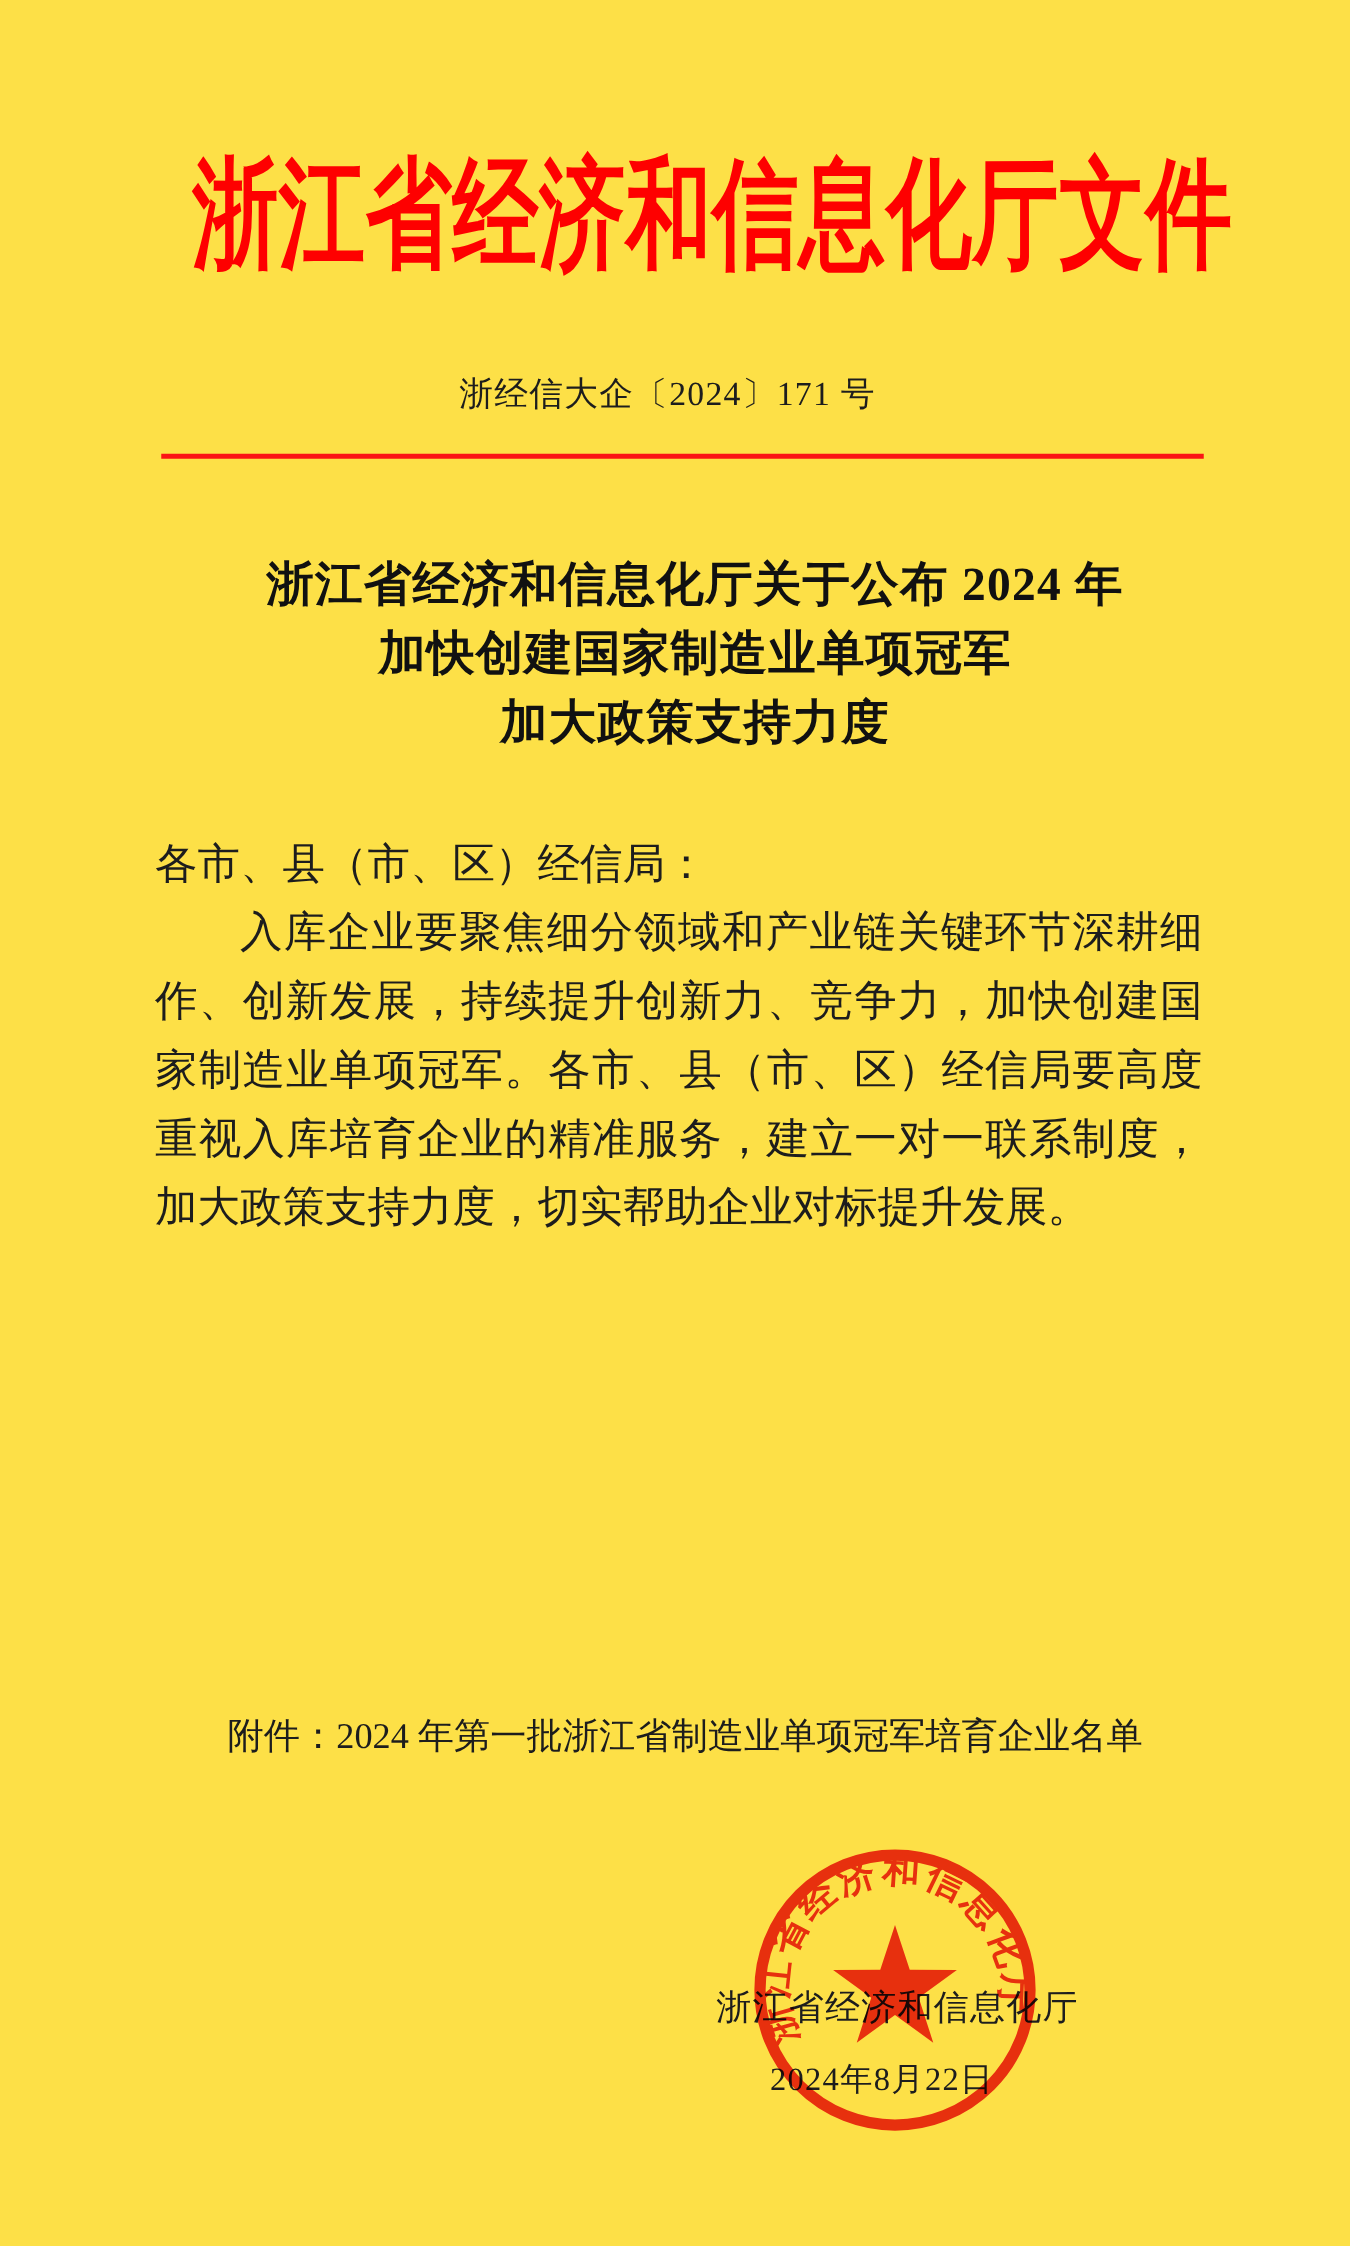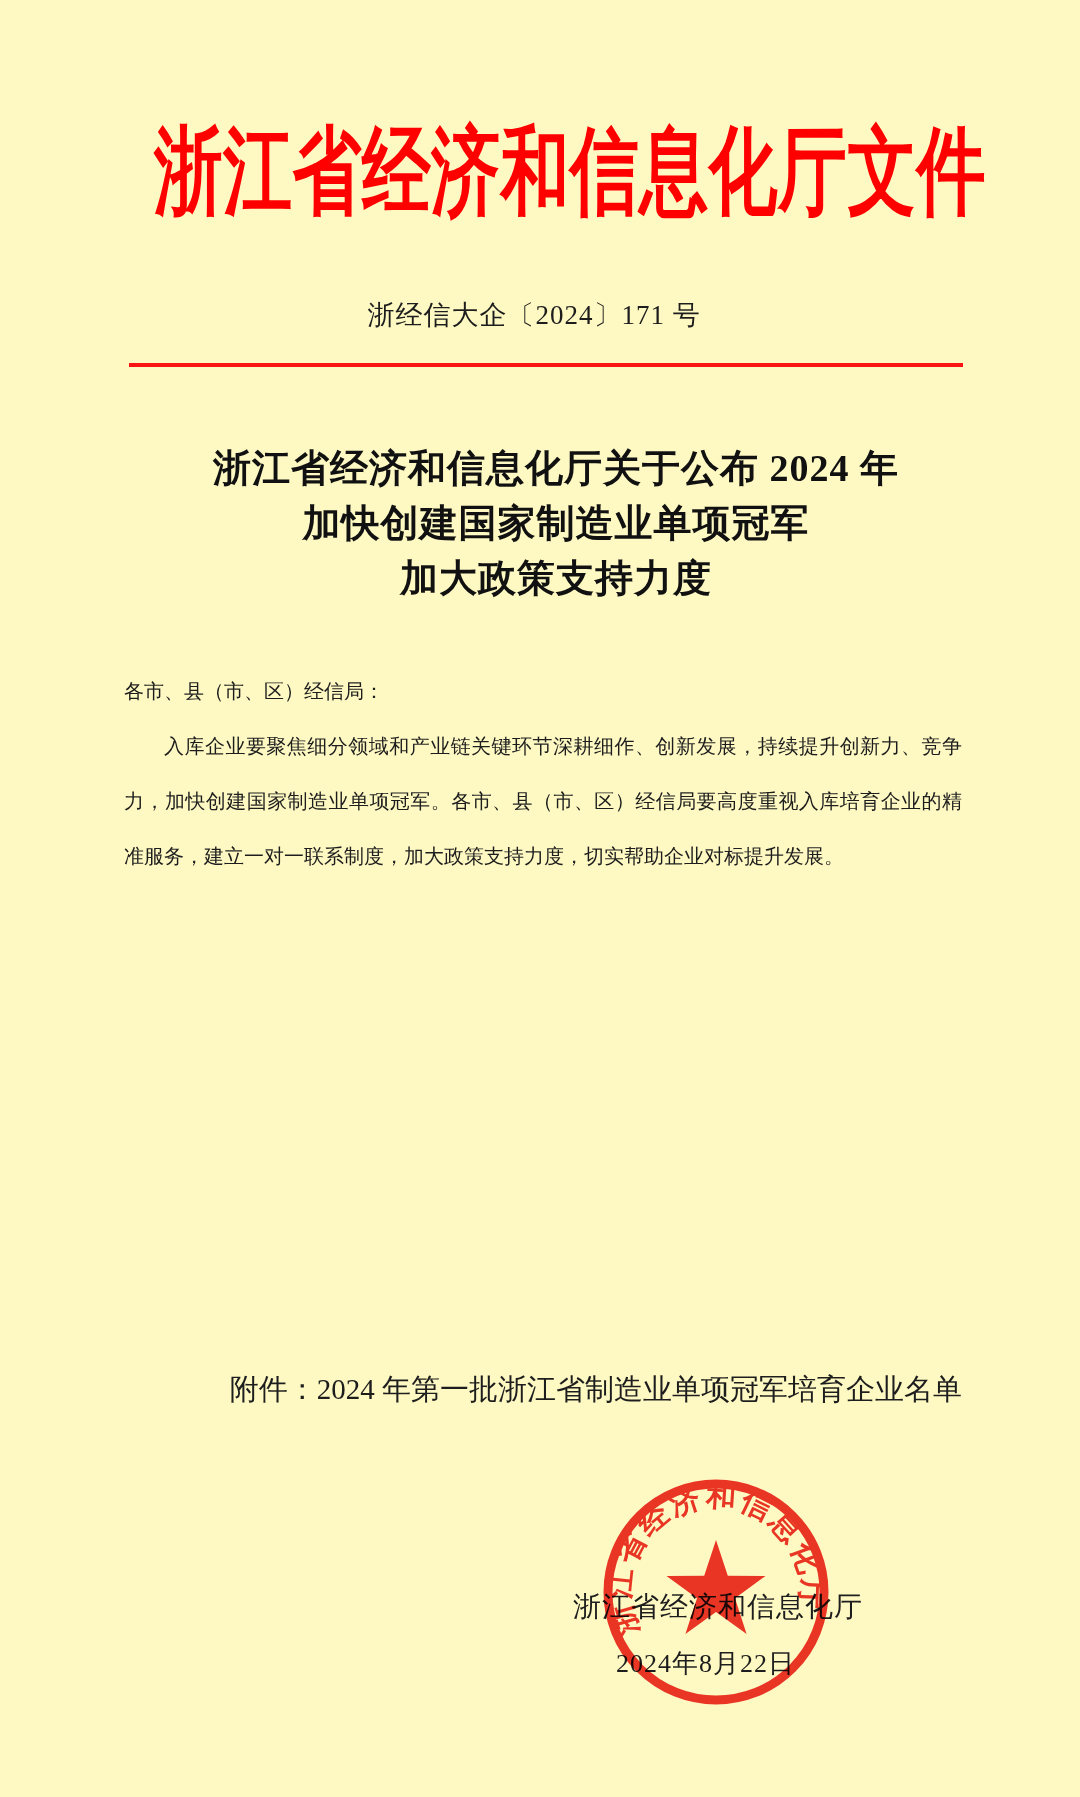--- a/index.html
+++ b/index.html
@@ -1,20 +1,20 @@
 <!DOCTYPE html>
 <html><head>
 <meta charset="utf-8">
 <style>
   html, body { margin: 0; padding: 0; background: #ffffff; }
   .page {
     position: relative;
     width: 1080px;
     height: 1797px;
-    background: #fef9c3;
+    background: #fde047;
     overflow: hidden;
     font-family: "Liberation Serif", "DejaVu Serif", serif;
     color: #1d1d1d;
   }
 
   
   .agency-header {
     position: absolute;
     top: 124px;
     left: 0;
@@ -66,39 +66,38 @@
     color: #111111;
     letter-spacing: 1px;
   }
 
   
   .doc-body {
     position: absolute;
     top: 664px;
     left: 124px;
     width: 838px;
-    font-size: 20px;
+    font-size: 34px;
     line-height: 55px;
     text-align: justify;
     color: #1d1d1d;
   }
   .doc-body p { margin: 0; }
   .para { text-indent: 2em; }
 
   .attachment {
     position: absolute;
     top: 1368px;
     left: 124px;
     width: 838px;
     margin: 0;
     font-size: 29px;
     line-height: 42px;
     text-indent: 2em;
     color: #1d1d1d;
-    text-align: right;
   }
 
   
   .signature {
     position: absolute;
     top: 1590px;
     left: 573px;
     font-size: 28px;
     line-height: 34px;
     letter-spacing: 1px;

